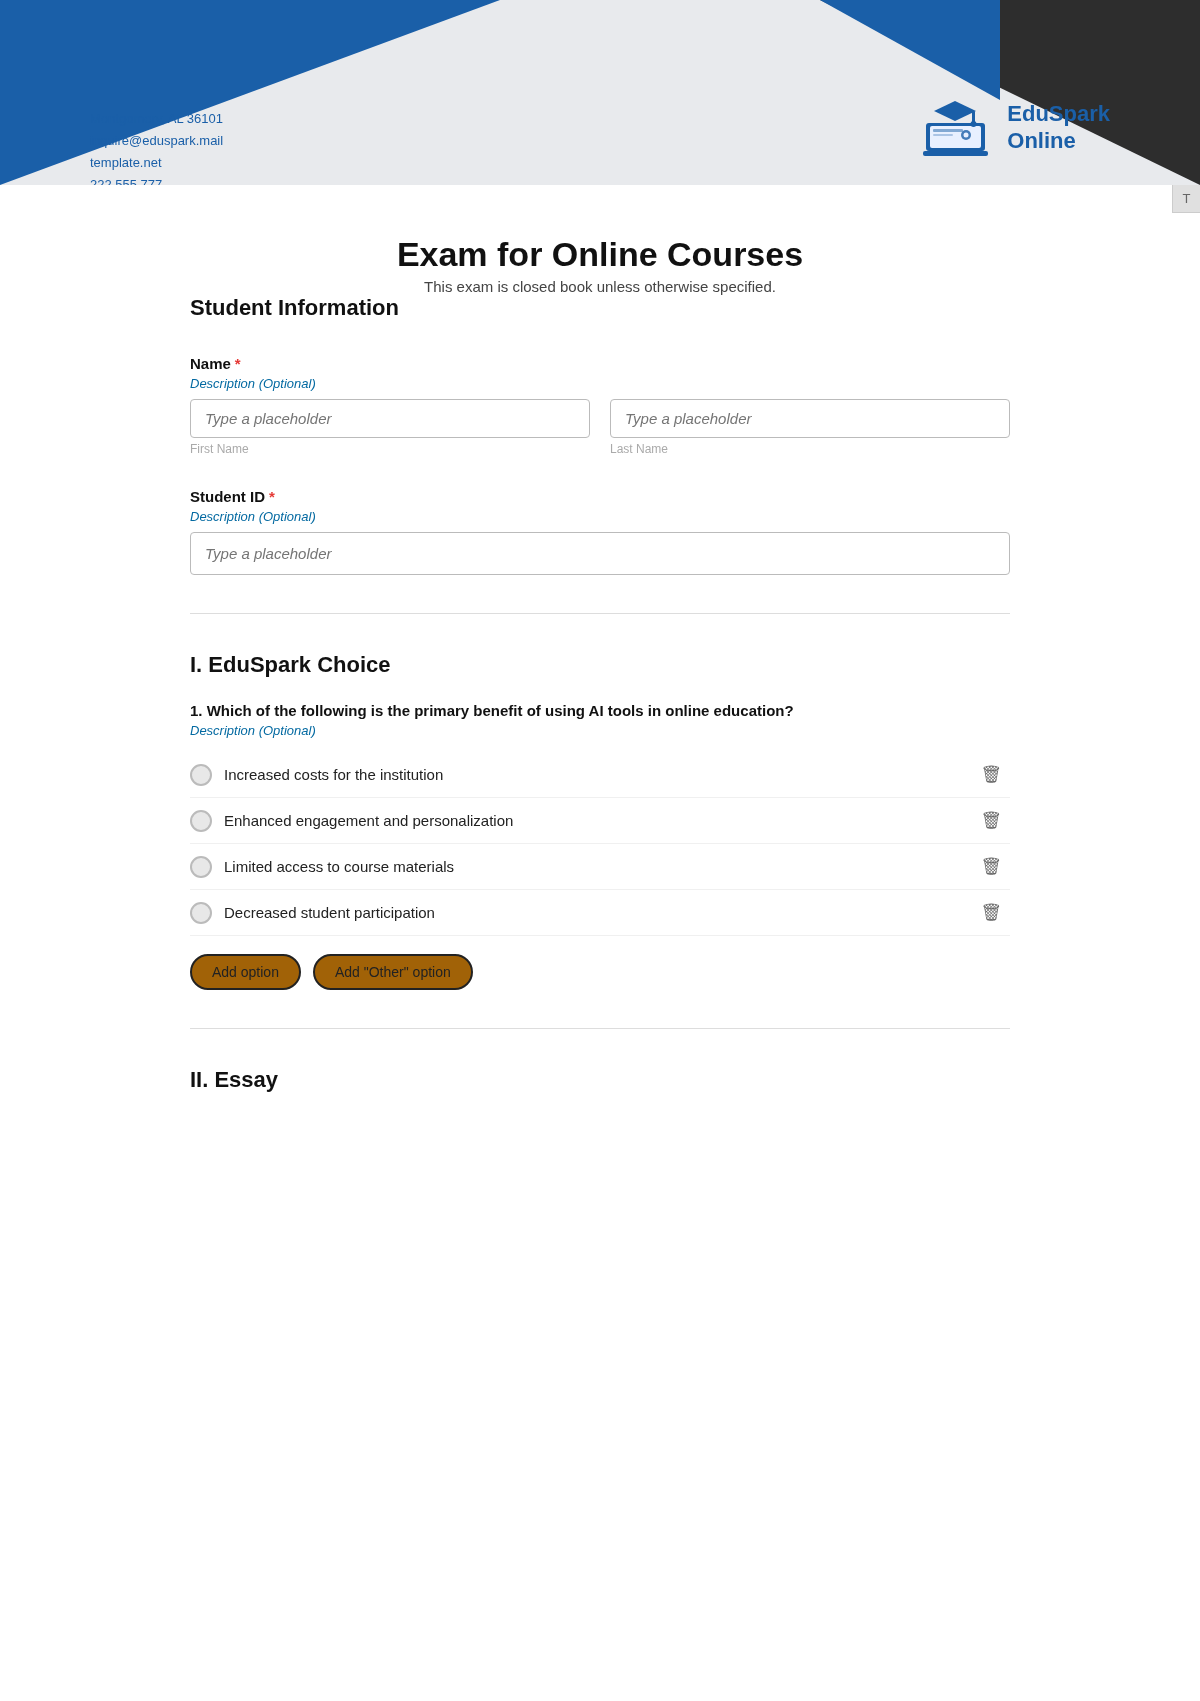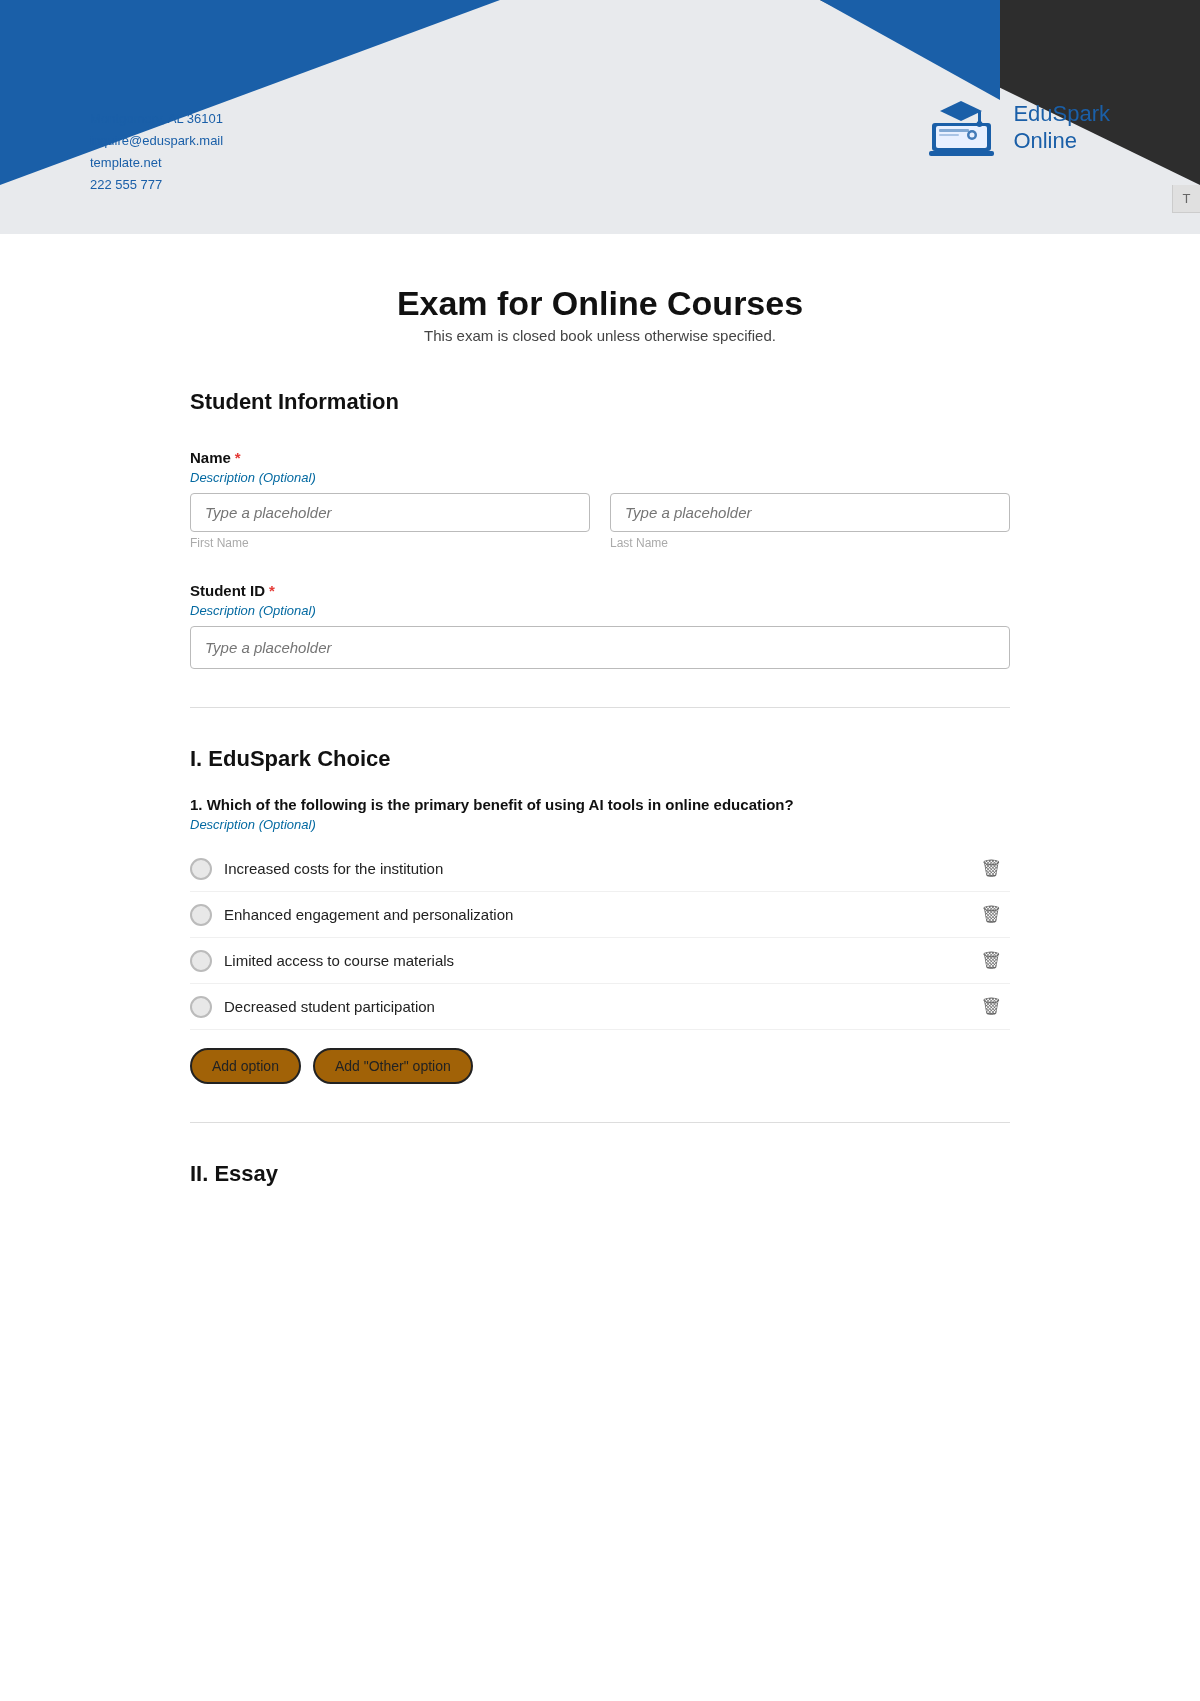--- a/index.html
+++ b/index.html
@@ -1,21 +1,21 @@
 <!DOCTYPE html>
 <html><head>
   <meta charset="utf-8">
   <style>
     * { box-sizing: border-box; margin: 0; padding: 0; }
     body { font-family: Arial, sans-serif; background: #fff; width: 1200px; min-height: 1701px; }
 
     
     .header {
       position: relative;
-      height: 234px;
+      height: 185px;
       background: #e8eaed;
       overflow: hidden;
     }
     .header-triangle-blue {
       position: absolute;
       top: 0; left: 0;
       width: 0; height: 0;
       border-top: 185px solid #1a5fa8;
       border-right: 500px solid transparent;
     }
@@ -48,21 +48,21 @@
       display: flex;
       align-items: center;
       gap: 14px;
     }
     .logo-icon {
       width: 75px; height: 65px;
     }
     .logo-text {
       color: #1a5fa8;
       font-size: 22px;
-      font-weight: normal;
+      font-weight: bold;
       line-height: 1.2;
     }
     
     .page-icon {
       position: absolute;
       top: 185px; right: 0;
       background: #e0e0e0;
       width: 28px; height: 28px;
       display: flex; align-items: center; justify-content: center;
       font-size: 13px; color: #666;
@@ -81,21 +81,20 @@
       text-align: center;
       font-size: 34px;
       font-weight: bold;
       color: #111;
       margin-bottom: 4px;
     }
     .exam-subtitle {
       text-align: center;
       font-size: 15px;
       color: #444;
-      margin-bottom: 45px;
     }
 
     .section-heading {
       font-size: 22px;
       font-weight: bold;
       color: #111;
       margin-bottom: 28px;
       padding-bottom: 6px;
     }
 

